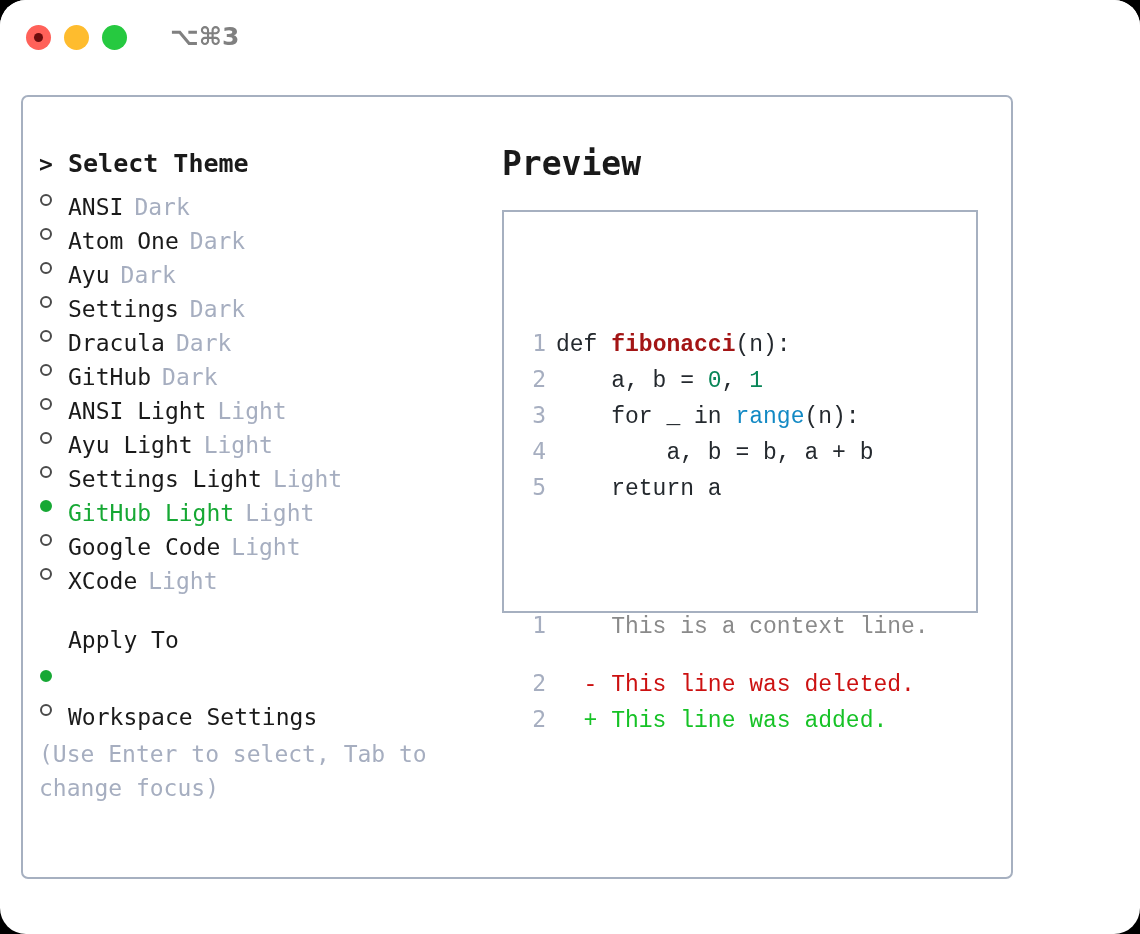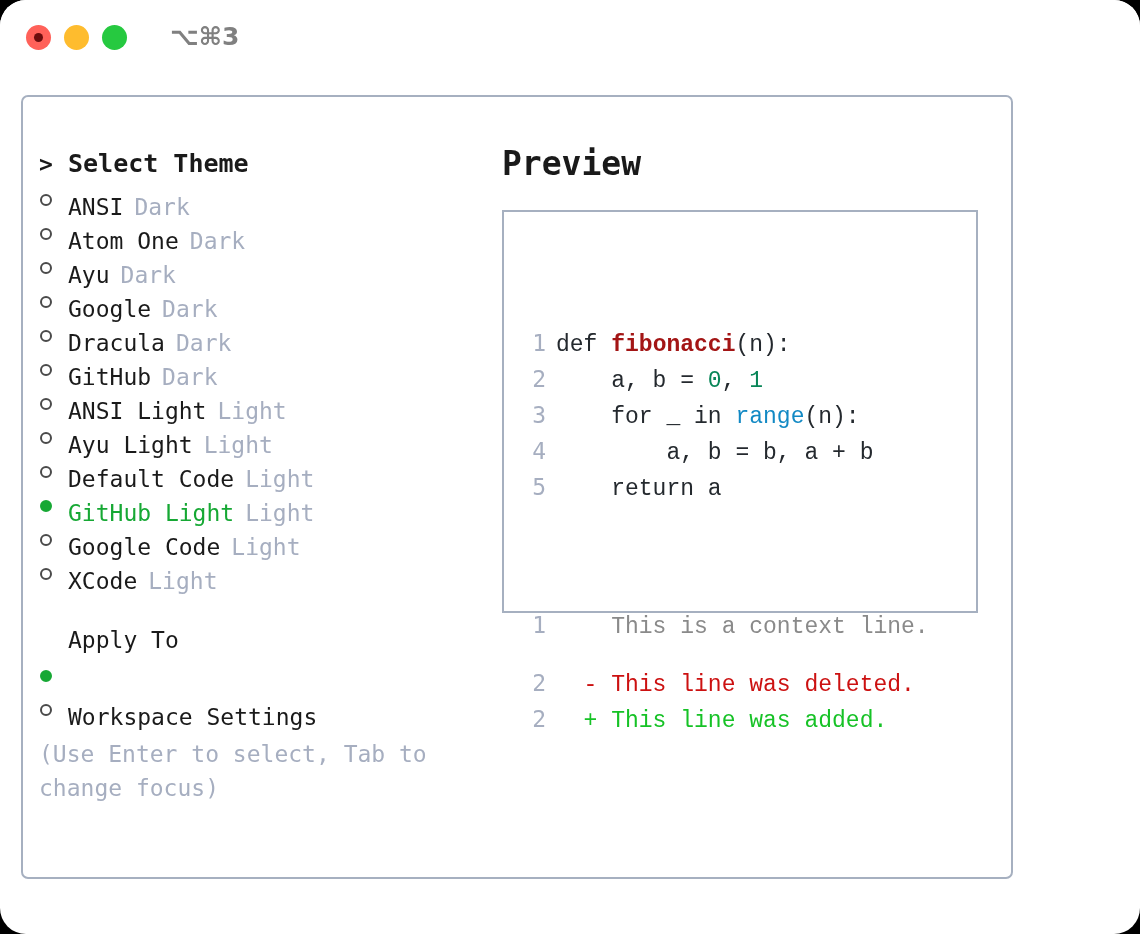--- a/index.html
+++ b/index.html
@@ -252,21 +252,21 @@
             <span class="row-title">Atom One</span>
             <span class="row-tag">Dark</span>
           </div>
           <div class="row">
             <span class="bullet-dot bullet-hollow"></span>
             <span class="row-title">Ayu</span>
             <span class="row-tag">Dark</span>
           </div>
           <div class="row">
             <span class="bullet-dot bullet-hollow"></span>
-            <span class="row-title">Google</span>
+            <span class="row-title">Settings</span>
             <span class="row-tag">Dark</span>
           </div>
           <div class="row">
             <span class="bullet-dot bullet-hollow"></span>
             <span class="row-title">Dracula</span>
             <span class="row-tag">Dark</span>
           </div>
           <div class="row">
             <span class="bullet-dot bullet-hollow"></span>
             <span class="row-title">GitHub</span>
@@ -277,21 +277,21 @@
             <span class="row-title">ANSI Light</span>
             <span class="row-tag">Light</span>
           </div>
           <div class="row">
             <span class="bullet-dot bullet-hollow"></span>
             <span class="row-title">Ayu Light</span>
             <span class="row-tag">Light</span>
           </div>
           <div class="row">
             <span class="bullet-dot bullet-hollow"></span>
-            <span class="row-title">Default Code</span>
+            <span class="row-title">Settings Light</span>
             <span class="row-tag">Light</span>
           </div>
           <div class="row">
             <span class="bullet-dot bullet-filled"></span>
             <span class="row-title selected">GitHub Light</span>
             <span class="row-tag">Light</span>
           </div>
           <div class="row">
             <span class="bullet-dot bullet-hollow"></span>
             <span class="row-title">Google Code</span>

